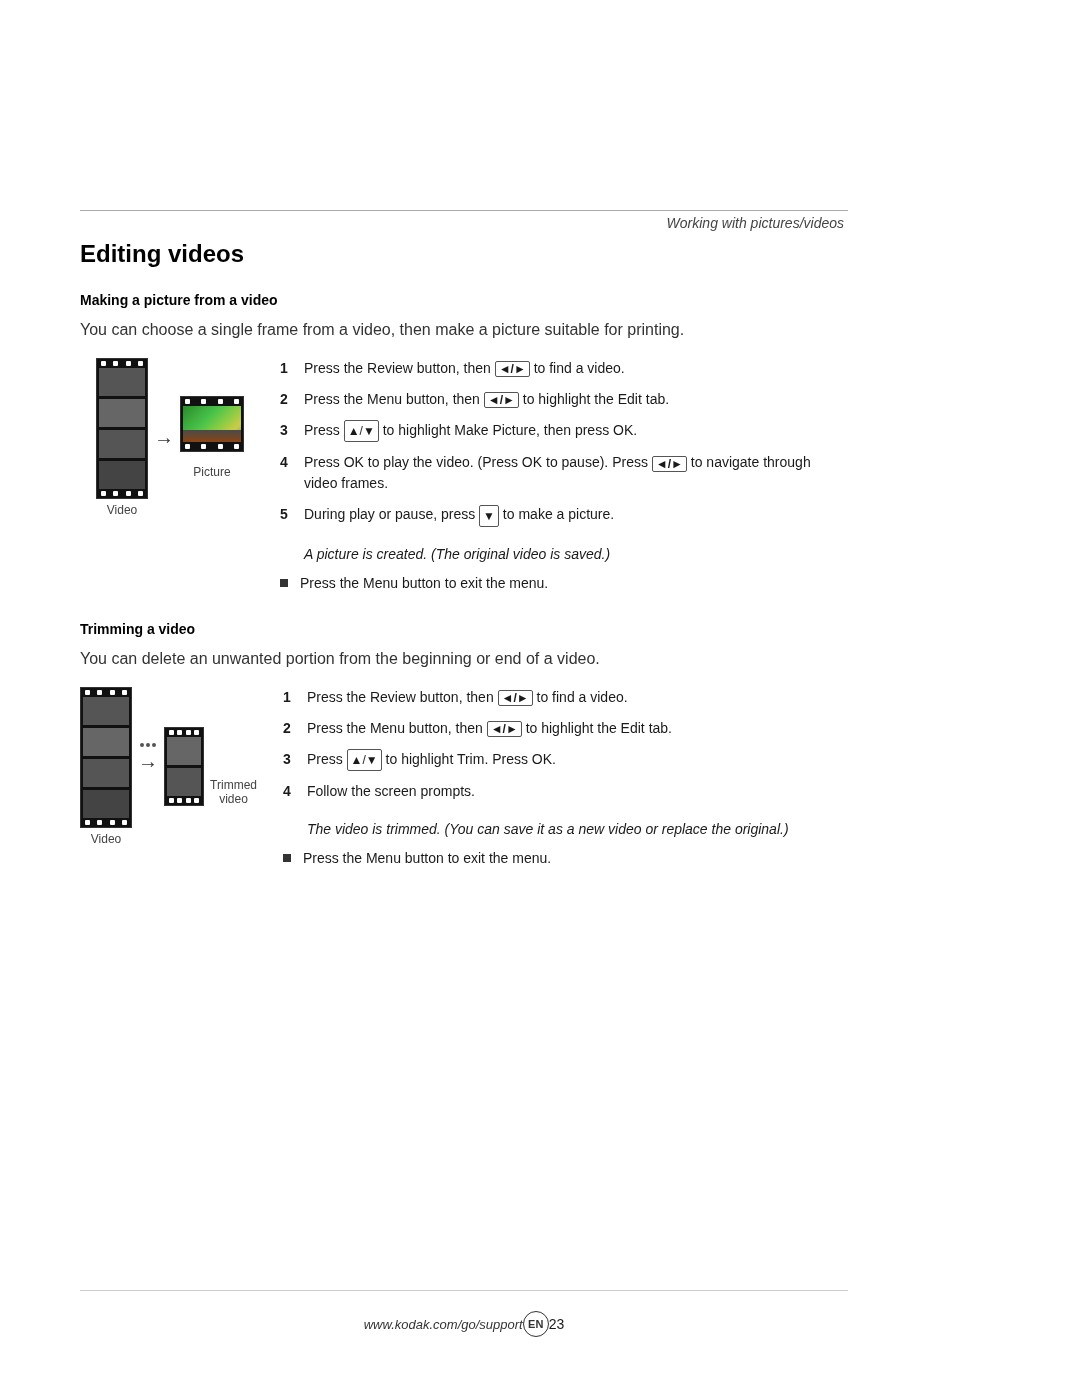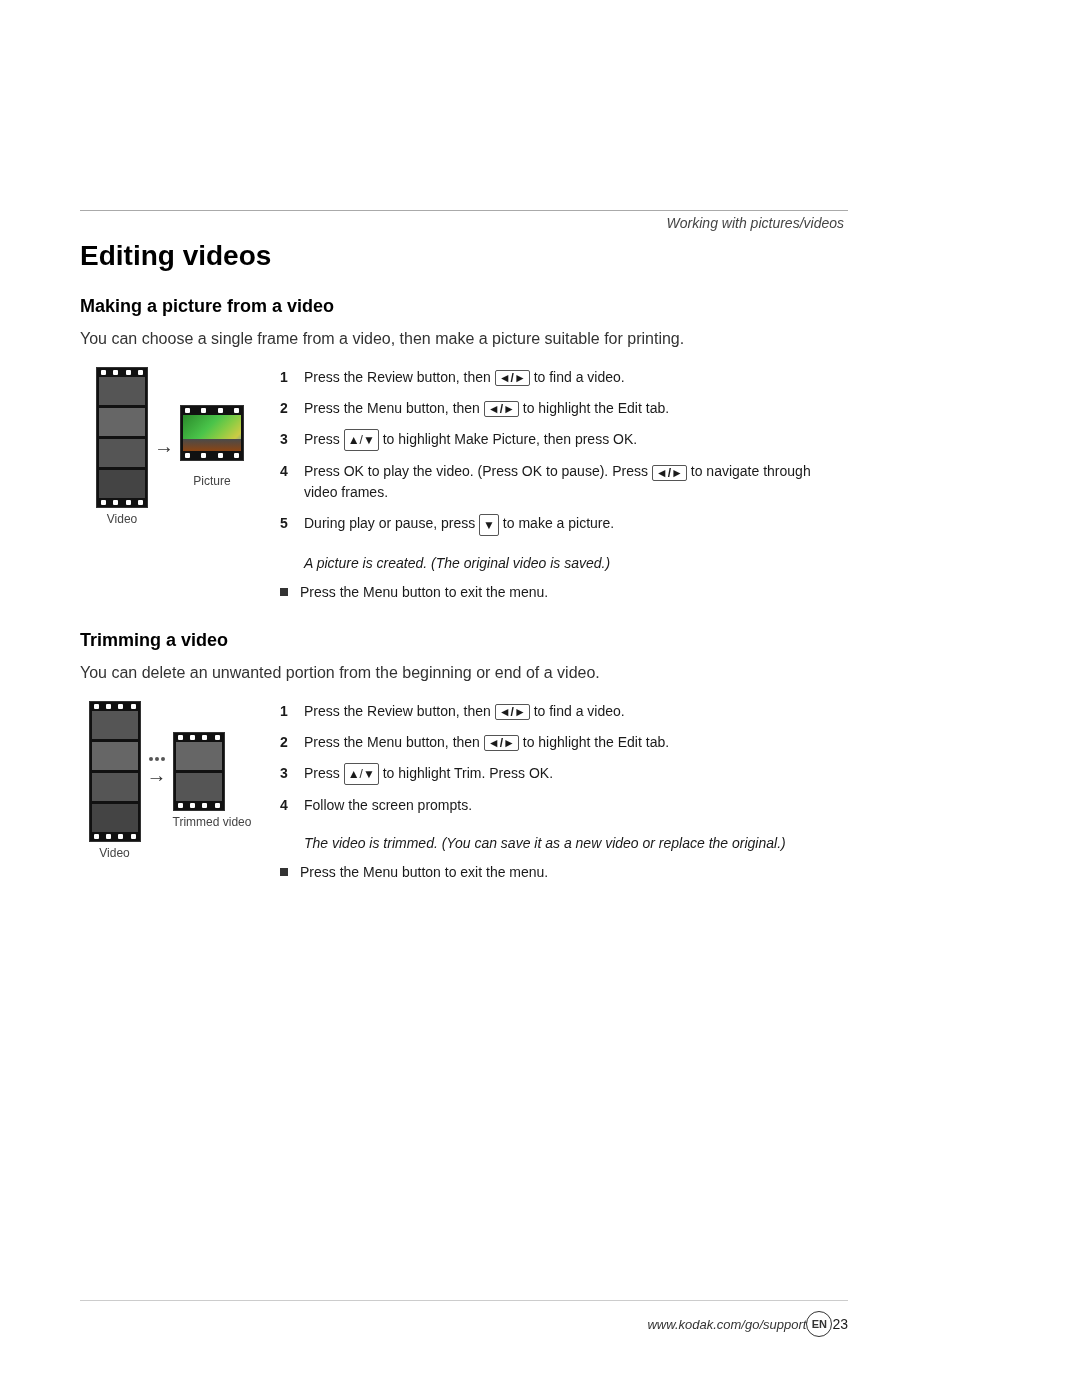--- a/index.html
+++ b/index.html
@@ -46,29 +46,29 @@
     
     .main-content {
       position: absolute;
       top: 240px;
       left: 80px;
       right: 80px;
     }
 
     
     .page-title {
-      font-size: 28px;
+      font-size: 24px;
       font-weight: bold;
       color: #000;
       margin-bottom: 24px;
     }
 
     
     .section-heading {
-      font-size: 18px;
+      font-size: 14px;
       font-weight: bold;
       color: #000;
       margin-bottom: 10px;
     }
 
     .section-intro {
       font-size: 16px;
       color: #333;
       margin-bottom: 16px;
       line-height: 1.5;
@@ -244,24 +244,24 @@
       margin-top: 4px;
     }
 
     
     .footer {
       position: absolute;
       bottom: 60px;
       left: 80px;
       right: 80px;
       display: flex;
-      justify-content: flex-end;
+      justify-content: center;
       align-items: center;
       border-top: 1px solid #ccc;
-      padding-top: 10px;
+      padding-top: 20px;
     }
 
     .footer-url {
       font-size: 13px;
       color: #333;
       font-style: italic;
     }
 
     .footer-page {
       display: flex;
@@ -434,21 +434,21 @@
 
             <div style="display:flex; flex-direction:column; align-items:center; justify-content:center; padding-bottom:16px;">
               <div style="display:flex; gap:2px; margin-bottom:3px;">
                 <div style="width:4px;height:4px;background:#555;border-radius:50%;"></div>
                 <div style="width:4px;height:4px;background:#555;border-radius:50%;"></div>
                 <div style="width:4px;height:4px;background:#555;border-radius:50%;"></div>
               </div>
               <div class="arrow-right">→</div>
             </div>
 
-            <div style="display:flex; flex-direction:column; align-items:flex-start;">
+            <div style="display:flex; flex-direction:row; align-items:flex-end;">
               <div class="film-strip">
                 <div class="film-hole-row">
                   <div class="film-hole"></div>
                   <div class="film-hole"></div>
                   <div class="film-hole"></div>
                   <div class="film-hole"></div>
                 </div>
                 <div class="film-frame" style="background:#666;"></div>
                 <div class="film-frame"></div>
                 <div class="film-hole-row">

